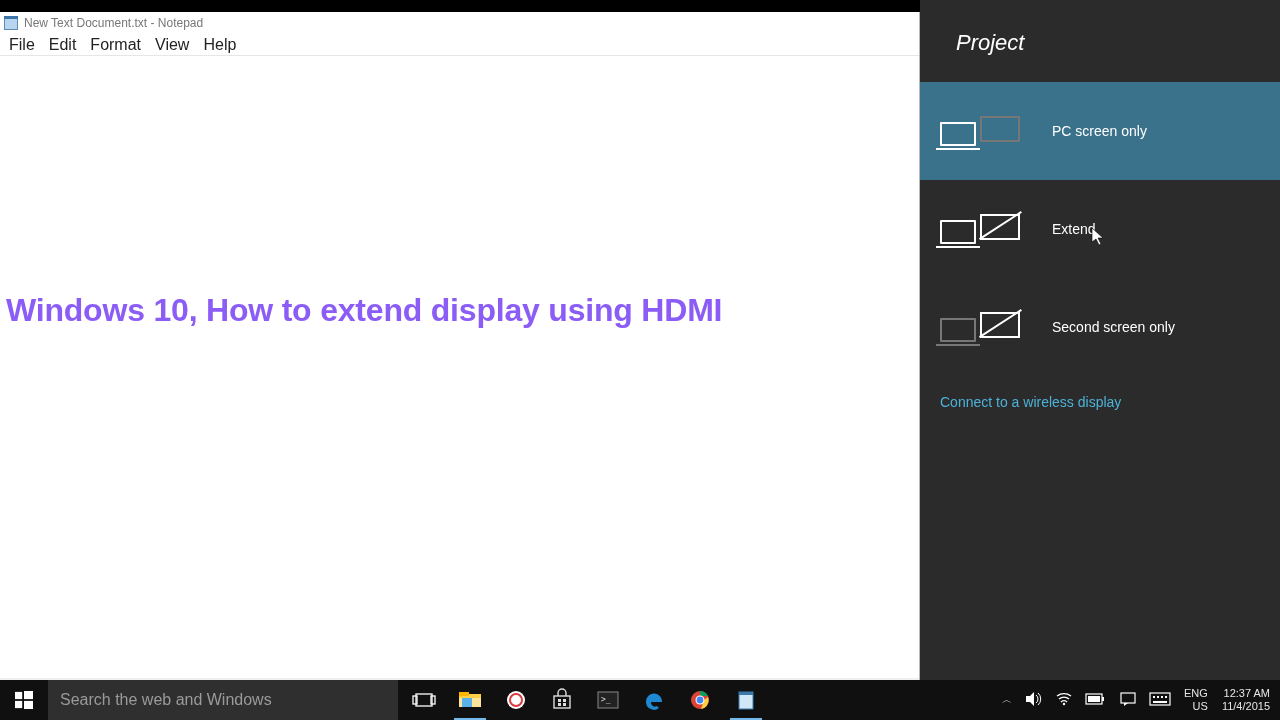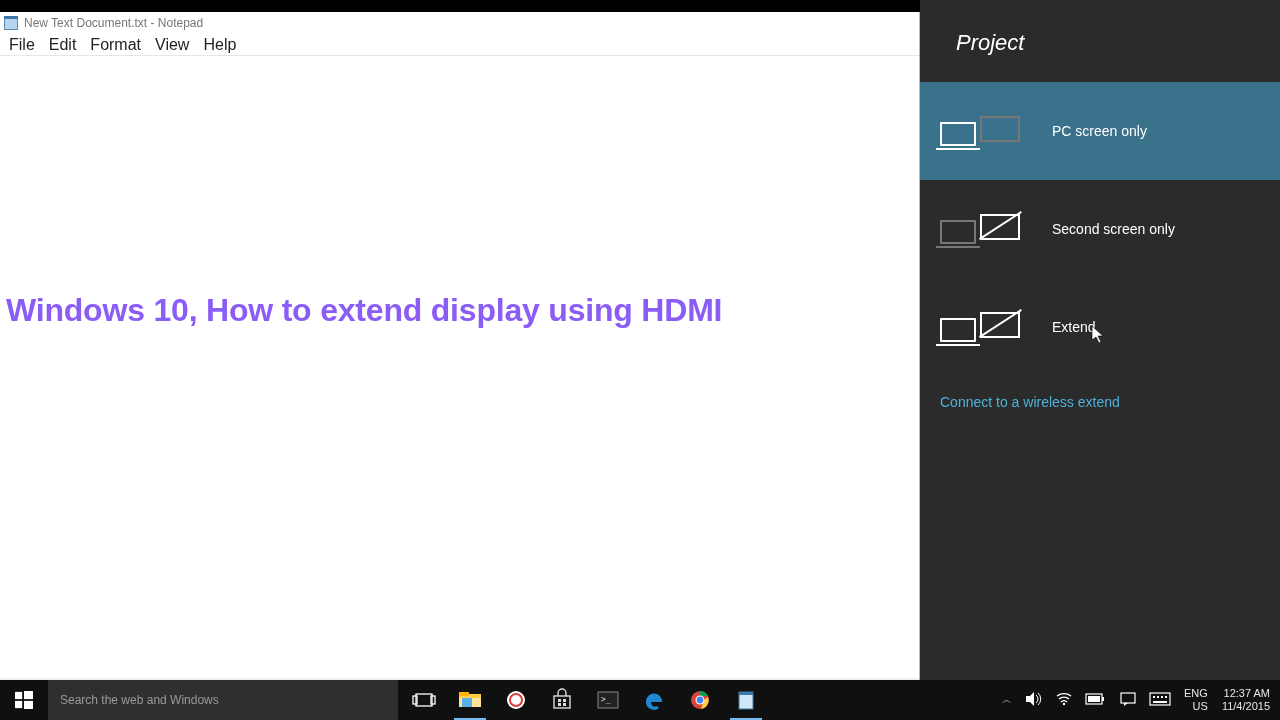--- a/index.html
+++ b/index.html
@@ -55,21 +55,21 @@
   .wireless-link{padding:18px 20px;color:#4db2d9;font-size:14px;}
   .cursor-arrow{position:absolute;width:12px;height:18px;pointer-events:none;}
   .cursor-arrow svg{display:block;}
 
   
   .taskbar{position:absolute;left:0;bottom:0;width:1280px;height:40px;
     background:#101010;display:flex;align-items:stretch;color:#fff;}
   .start{width:48px;display:flex;align-items:center;justify-content:center;}
   .start svg{width:18px;height:18px;}
   .search{flex:0 0 350px;background:#2f2f2f;display:flex;align-items:center;
-    color:#9a9a9a;font-size:12px;padding:12px 12px;gap:10px;}
+    color:#9a9a9a;font-size:16px;padding:12px 12px;gap:10px;}
   .task-icons{display:flex;align-items:center;gap:6px;padding:0 6px;}
   .task-btn{width:40px;height:40px;display:flex;align-items:center;
     justify-content:center;position:relative;}
   .task-btn.underline::after{content:"";position:absolute;left:4px;right:4px;
     bottom:0;height:2px;background:#76b9ed;}
   .tray{margin-left:auto;display:flex;align-items:center;gap:14px;
     padding:0 10px;color:#e6e6e6;font-size:11px;}
   .tray .col{display:flex;flex-direction:column;align-items:flex-end;
     line-height:1.2;}
   .tray .glyph{font-size:14px;}
@@ -103,42 +103,42 @@
 
   <div class="p-item selected">
     <span class="p-icons">
       <span class="laptop"></span>
         <span class="screen dim"></span>
     </span>
     <span class="p-label">PC screen only</span>
   </div>
 
 
+  <div class="p-item" style="position:relative;">
+    <span class="p-icons">
+      <span class="laptop"></span>
+        <span class="screen diag"></span>
+    </span>
+    <span class="p-label">Extend</span>
+    <span class="cursor-arrow" style="left:172px;top:48px;">
+      <svg width="12" height="18">
+          <polygon points="0,0 0,14 4,11 7,17 9,16 6,10 11,10" fill="#fff" stroke="#000" stroke-width="0.6"></polygon>
+        </svg>
+    </span>
+  </div>
+
   <div class="p-item">
     <span class="p-icons">
       <span class="laptop dim"></span>
         <span class="screen diag"></span>
     </span>
     <span class="p-label">Second screen only</span>
   </div>
 
-  <div class="p-item" style="position:relative;">
-    <span class="p-icons">
-      <span class="laptop"></span>
-        <span class="screen diag"></span>
-    </span>
-    <span class="p-label">Extend</span>
-    <span class="cursor-arrow" style="left:172px;top:48px;">
-      <svg width="12" height="18">
-          <polygon points="0,0 0,14 4,11 7,17 9,16 6,10 11,10" fill="#fff" stroke="#000" stroke-width="0.6"></polygon>
-        </svg>
-    </span>
-  </div>
-
-  <div class="wireless-link">Connect to a wireless extend</div>
+  <div class="wireless-link">Connect to a wireless display</div>
 </div>
 
 <div class="taskbar">
   <div class="start">
     <svg viewBox="0 0 20 20">
       <rect x="0" y="1" width="8" height="8" fill="#fff"></rect>
         <rect x="10" y="0" width="10" height="9" fill="#fff"></rect>
       <rect x="0" y="11" width="8" height="8" fill="#fff"></rect>
         <rect x="10" y="11" width="10" height="9" fill="#fff"></rect>
     </svg>

